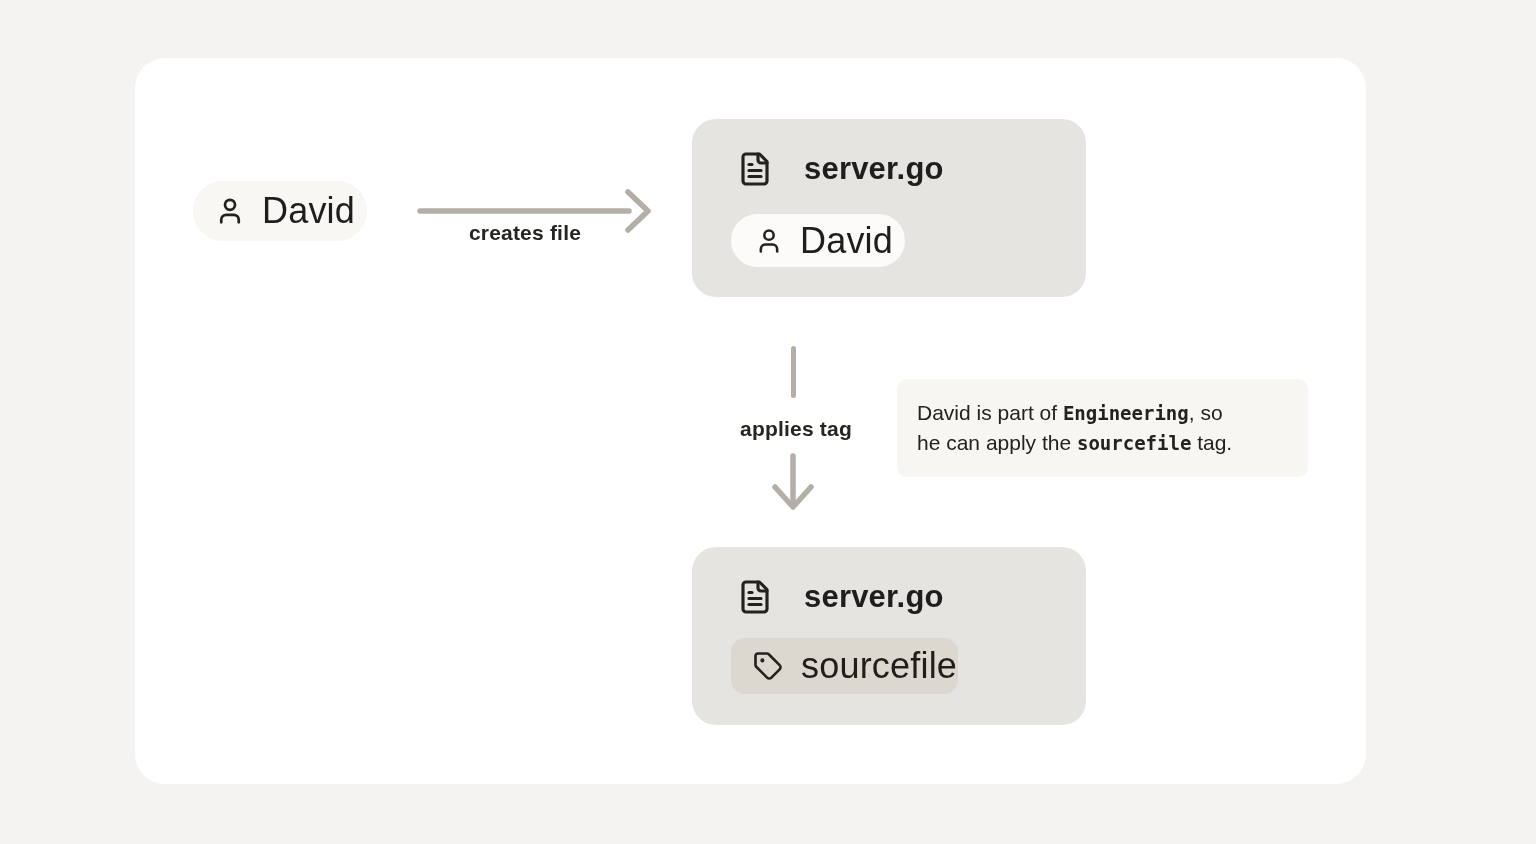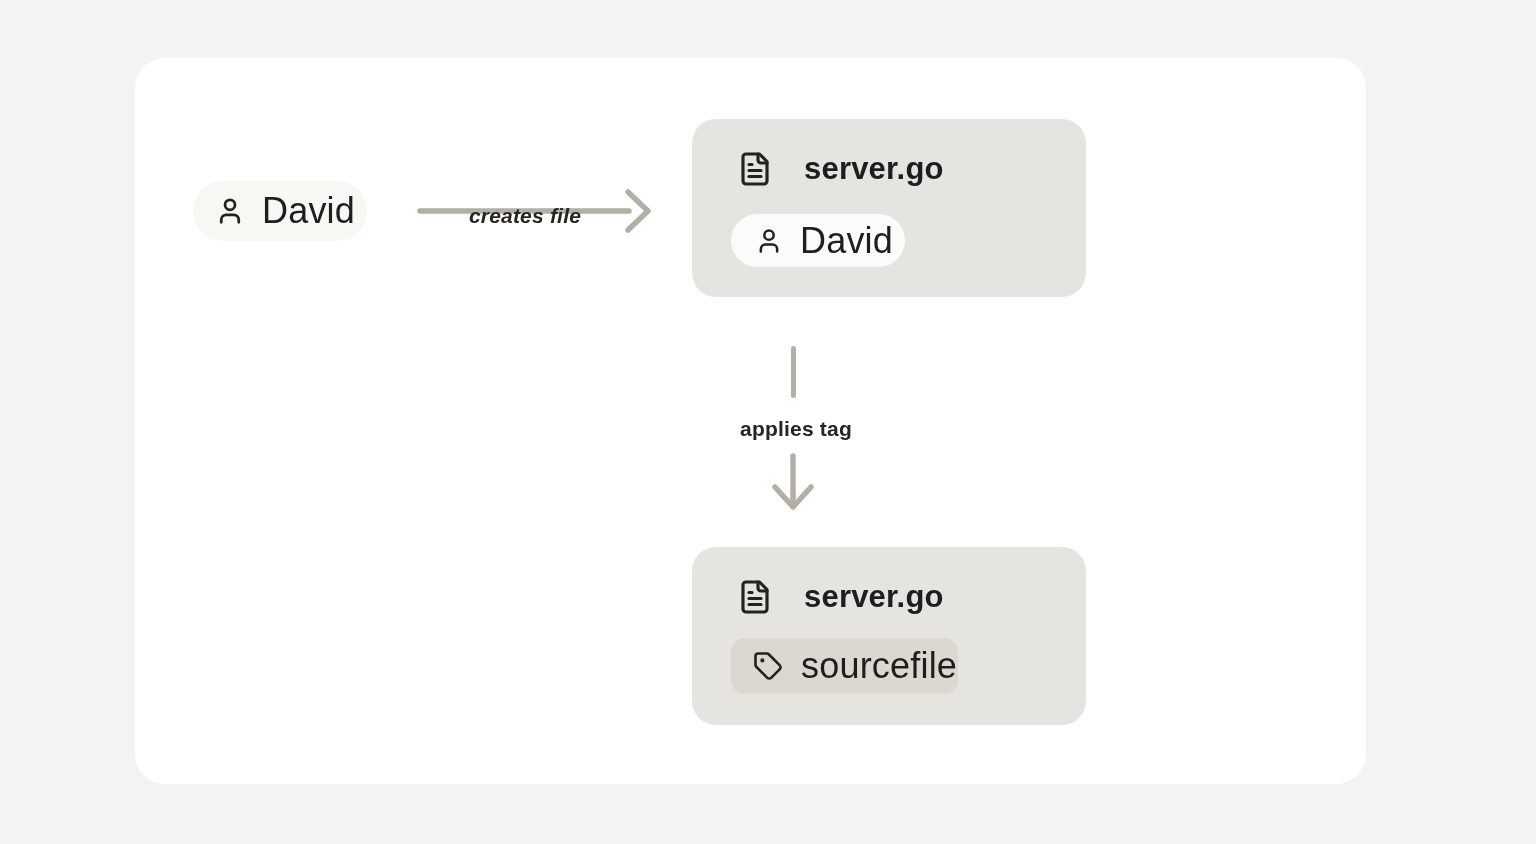--- a/index.html
+++ b/index.html
@@ -68,21 +68,21 @@
   .v-arrow-bottom { left: 636px; top: 395px; }
   .edge-label {
     position: absolute;
     font-size: 21px;
     font-weight: 700;
     text-align: center;
     letter-spacing: 0.2px;
     color: #262522;
     white-space: nowrap;
   }
-  .creates-label { left: 272px; top: 146px; width: 236px; font-style: italic; }
+  .creates-label { left: 272px; top: 163px; width: 236px; }
   .applies-label { left: 561px; top: 359px; width: 200px; }
   
   .file-card {
     position: absolute;
     width: 394px;
     height: 178px;
     background: #e5e4e1;
     border-radius: 24px;
     box-sizing: border-box;
     text-align: right;
@@ -195,20 +195,24 @@
 
     <div class="v-arrow-top"></div>
     <div class="edge-label applies-label">applies tag</div>
     <svg class="arrow-svg v-arrow-bottom" width="44" height="62">
       <g stroke="#b3afa7" stroke-width="5.5" stroke-linecap="round" stroke-linejoin="round" fill="none">
         <line x1="22" y1="3" x2="22" y2="52"></line>
         <polyline points="4,34 22,54 40,34"></polyline>
       </g>
     </svg>
 
+    <div class="note-box">
+      <div class="note-line"><span>David is part of </span><span class="mono">Engineering</span><span>, so</span></div>
+      <div class="note-line"><span>he can apply the </span><span class="mono">sourcefile</span><span> tag.</span></div>
+    </div>
 
     <div class="file-card card-bottom">
       <div class="file-header">
         <span class="icon">
           <svg width="36" height="36" viewBox="0 0 24 24" fill="none" stroke="currentColor" stroke-width="2.1" stroke-linecap="round" stroke-linejoin="round">
             <path d="M15 2H6a2 2 0 0 0-2 2v16a2 2 0 0 0 2 2h12a2 2 0 0 0 2-2V7Z"></path>
             <path d="M14 2v4a2 2 0 0 0 2 2h4"></path>
             <path d="M10 9H8"></path>
             <path d="M16 13H8"></path>
             <path d="M16 17H8"></path>

